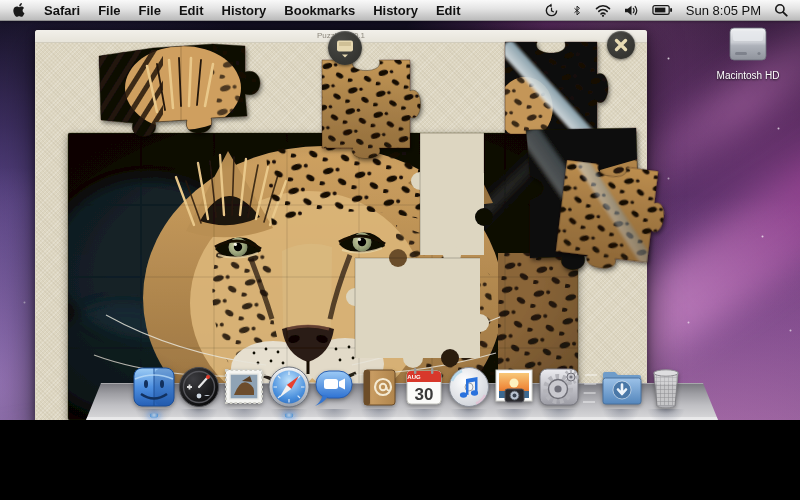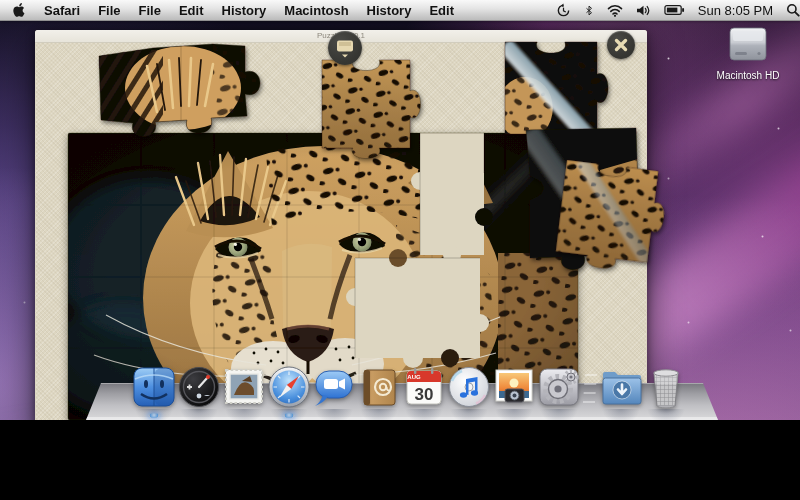--- a/index.html
+++ b/index.html
@@ -31,21 +31,21 @@
       668px 178px 0 .5px rgba(255,255,255,.55),790px 330px 0 .5px rgba(255,255,255,.6);}
 
   
   #menubar{position:absolute;top:0;left:0;width:800px;height:20px;z-index:50;
     background:linear-gradient(180deg,#f9f9f9 0%,#e3e3e3 45%,#c9c9c9 80%,#bcbcbc 100%);
     border-bottom:1px solid rgba(60,60,60,.55);box-shadow:0 1px 2px rgba(0,0,0,.25);
     display:flex;align-items:center;font-size:13px;color:#111;}
   #menubar .apple{margin:0 18px 0 12px;display:flex;align-items:center;cursor:default;}
   #menubar .appname{font-weight:bold;margin-right:18px;}
   #menubar .menu{margin-right:18px;font-weight:bold;}
-  .mb-right{margin-left:auto;display:flex;align-items:center;gap:13px;}
+  .mb-right{margin-left:auto;display:flex;align-items:center;gap:13px;padding-right:12px;}
   .mb-right .sicon{display:flex;align-items:center;}
   .mb-right .clock{font-size:13px;}
 
   
   #hd-icon{position:absolute;left:700px;top:26px;width:96px;text-align:center;z-index:5;cursor:default;}
   #hd-icon .hd-label{margin-top:2px;font-size:10px;color:#fff;text-shadow:0 1px 2px rgba(0,0,0,.85);}
 
   
   #puzzle-window{position:absolute;left:35px;top:30px;width:612px;height:405px;z-index:10;
     border-radius:3px;box-shadow:0 12px 34px rgba(0,0,0,.6),0 2px 8px rgba(0,0,0,.45);
@@ -100,21 +100,21 @@
       <svg width="14" height="16" viewBox="0 0 14 16">
         <path fill="#1a1a1a" d="M10.8,3.1c-.6.8-1.7,1.4-2.6,1.3-.1-1,.4-2,1-2.7C9.8.9,10.9.4,11.7.3c.1,1-.3,2-( .9,2.8z" opacity="0"></path>
         <path fill="#1a1a1a" d="M10.8,3.1c-.6.8-1.7,1.4-2.6,1.3-.1-1,.4-2,1-2.7C9.8.9,10.9.4,11.7.3,11.8,1.3,11.4,2.3,10.8,3.1Z M11.6,4.7c-1.5-.1-2.8.9-3.5.9-.7,0-1.8-.8-3-.8C3.6,4.8,2.2,5.7,1.4,7.1-.1,9.8,1,13.7,2.5,15.9c.7,1,1.6,2.2,2.8,2.1,1.1,0,1.5-.7,2.9-.7s1.7.7,2.9.7,1.9-1,2.6-2.1c.8-1.2,1.2-2.4,1.2-2.5-.1,0-2.3-.9-2.3-3.4,0-2.1,1.7-3.1,1.8-3.2C13.5,5,11.9,4.7,11.6,4.7Z" transform="scale(.78) translate(1,1)"></path>
       </svg>
     </span>
     <span class="appname">Safari</span>
     <span class="menu">File</span>
     <span class="menu">File</span>
     <span class="menu">Edit</span>
     <span class="menu">History</span>
-    <span class="menu">Macintosh</span>
+    <span class="menu">Bookmarks</span>
     <span class="menu">History</span>
     <span class="menu">Edit</span>
 
     <div class="mb-right">
       <span class="sicon">
         <svg width="15" height="15" viewBox="0 0 16 16">
             <path d="M13.5,8 A5.5,5.5 0 1 1 8,2.5" fill="none" stroke="#1a1a1a" stroke-width="1.5"></path>
             <polygon points="8,0.4 8,4.8 5.3,2.6" fill="#1a1a1a"></polygon>
             <path d="M8,5 V8.3 L10.4,9.6" fill="none" stroke="#1a1a1a" stroke-width="1.3"></path>
           </svg>

